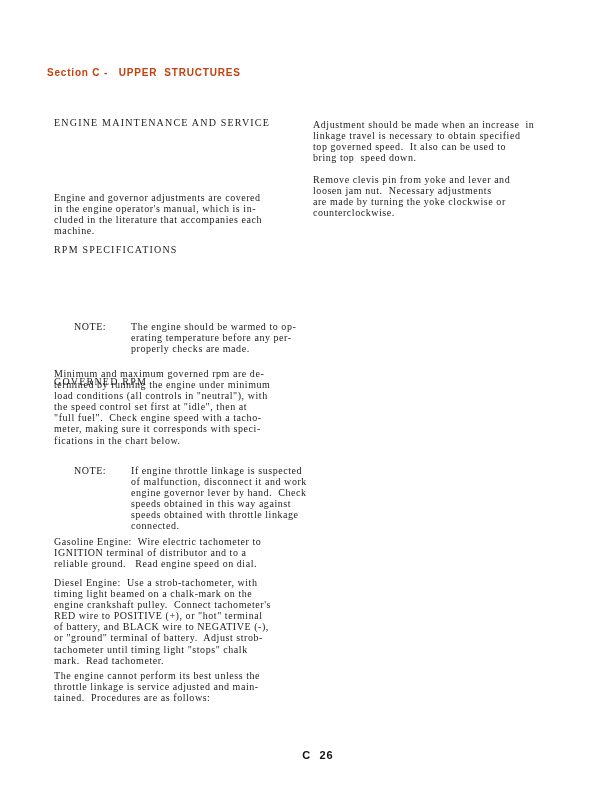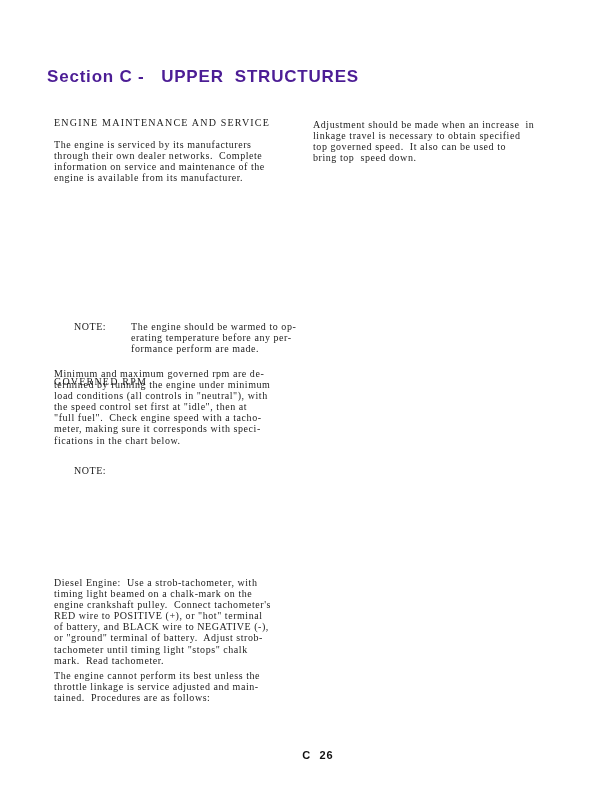--- a/index.html
+++ b/index.html
@@ -16,24 +16,24 @@
     overflow: hidden;
     font-family: "Liberation Serif", serif;
     color: #1b1b1b;
   }
   .section-header {
     position: absolute;
     left: 47px;
     top: 67px;
     font-family: "Liberation Sans", sans-serif;
     font-weight: bold;
-    font-size: 17px;
+    font-size: 10px;
     letter-spacing: 0.8px;
     white-space: pre;
-    color: #4c1d95;
+    color: #c2410c;
     text-align: right;
   }
   .col {
     position: absolute;
     top: 0;
     height: 608px;
   }
   .col-left  { left: 54px;  width: 256px; }
   .col-right { left: 313px; width: 258px; }
   .block {
@@ -78,49 +78,59 @@
 <body>
 
 <div class="page">
 
   <div class="section-header">Section C -   UPPER  STRUCTURES</div>
 
   <div class="col col-left">
 
     <div class="block heading" style="top:117px">ENGINE MAINTENANCE AND SERVICE</div>
 
-    <div class="block" style="top:139px">The engine is serviced by its manufacturers
-through their own dealer networks.  Complete
-information on service and maintenance of the
-engine is available from its manufacturer.</div>
 
+    <div class="block" style="top:192px">Engine and governor adjustments are covered
+in the engine operator's manual, which is in-
+cluded in the literature that accompanies each
+machine.</div>
 
+    <div class="block heading" style="top:244px">RPM SPECIFICATIONS</div>
 
 
     <div class="block note" style="top:321px">
       <span class="note-label">NOTE:</span>
       <span class="note-text">The engine should be warmed to op-
 erating temperature before any per-
-formance perform are made.</span>
+properly checks are made.</span>
     </div>
 
     <div class="block heading" style="top:376px">GOVERNED RPM</div>
 
     <div class="block" style="top:368px">Minimum and maximum governed rpm are de-
 termined by running the engine under minimum
 load conditions (all controls in "neutral"), with
 the speed control set first at "idle", then at
 "full fuel".  Check engine speed with a tacho-
 meter, making sure it corresponds with speci-
 fications in the chart below.</div>
 
     <div class="block note" style="top:465px">
       <span class="note-label">NOTE:</span>
+      <span class="note-text">If engine throttle linkage is suspected
+of malfunction, disconnect it and work
+engine governor lever by hand.  Check
+speeds obtained in this way against
+speeds obtained with throttle linkage
+connected.</span>
     </div>
 
+    <div class="block" style="top:536px">Gasoline Engine:  Wire electric tachometer to
+IGNITION terminal of distributor and to a
+reliable ground.   Read engine speed on dial.</div>
 
     <div class="block" style="top:577px">Diesel Engine:  Use a strob-tachometer, with
 timing light beamed on a chalk-mark on the
 engine crankshaft pulley.  Connect tachometer's
 RED wire to POSITIVE (+), or "hot" terminal
 of battery, and BLACK wire to NEGATIVE (-),
 or "ground" terminal of battery.  Adjust strob-
 tachometer until timing light "stops" chalk
 mark.  Read tachometer.</div>
 
@@ -130,18 +140,22 @@
 
   </div>
 
   <div class="col col-right">
 
     <div class="block" style="top:119px">Adjustment should be made when an increase  in
 linkage travel is necessary to obtain specified
 top governed speed.  It also can be used to
 bring top  speed down.</div>
 
+    <div class="block" style="top:174px">Remove clevis pin from yoke and lever and
+loosen jam nut.  Necessary adjustments
+are made by turning the yoke clockwise or
+counterclockwise.</div>
 
   </div>
 
   <div class="page-footer">C  26</div>
 
 </div>
 
 </body></html>

